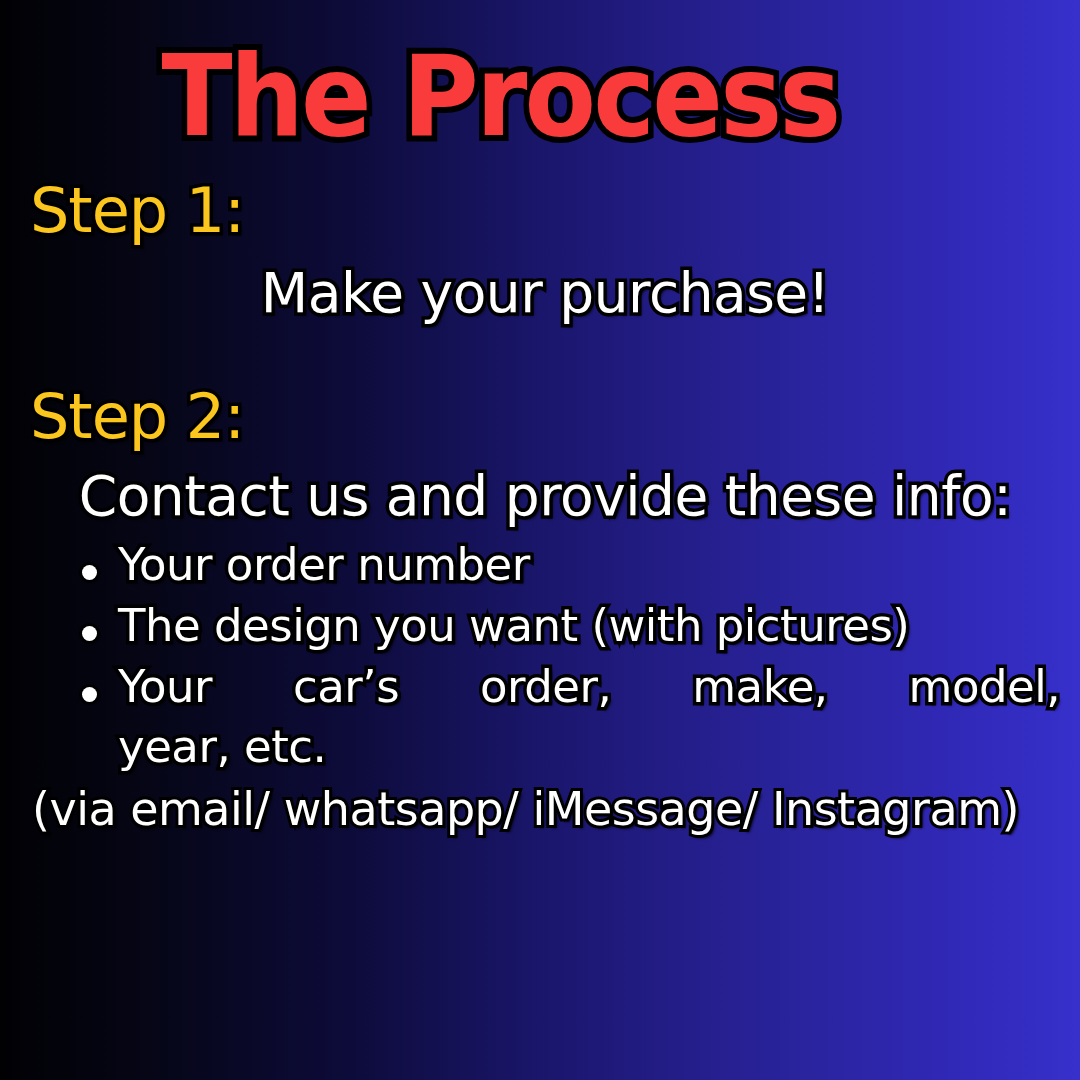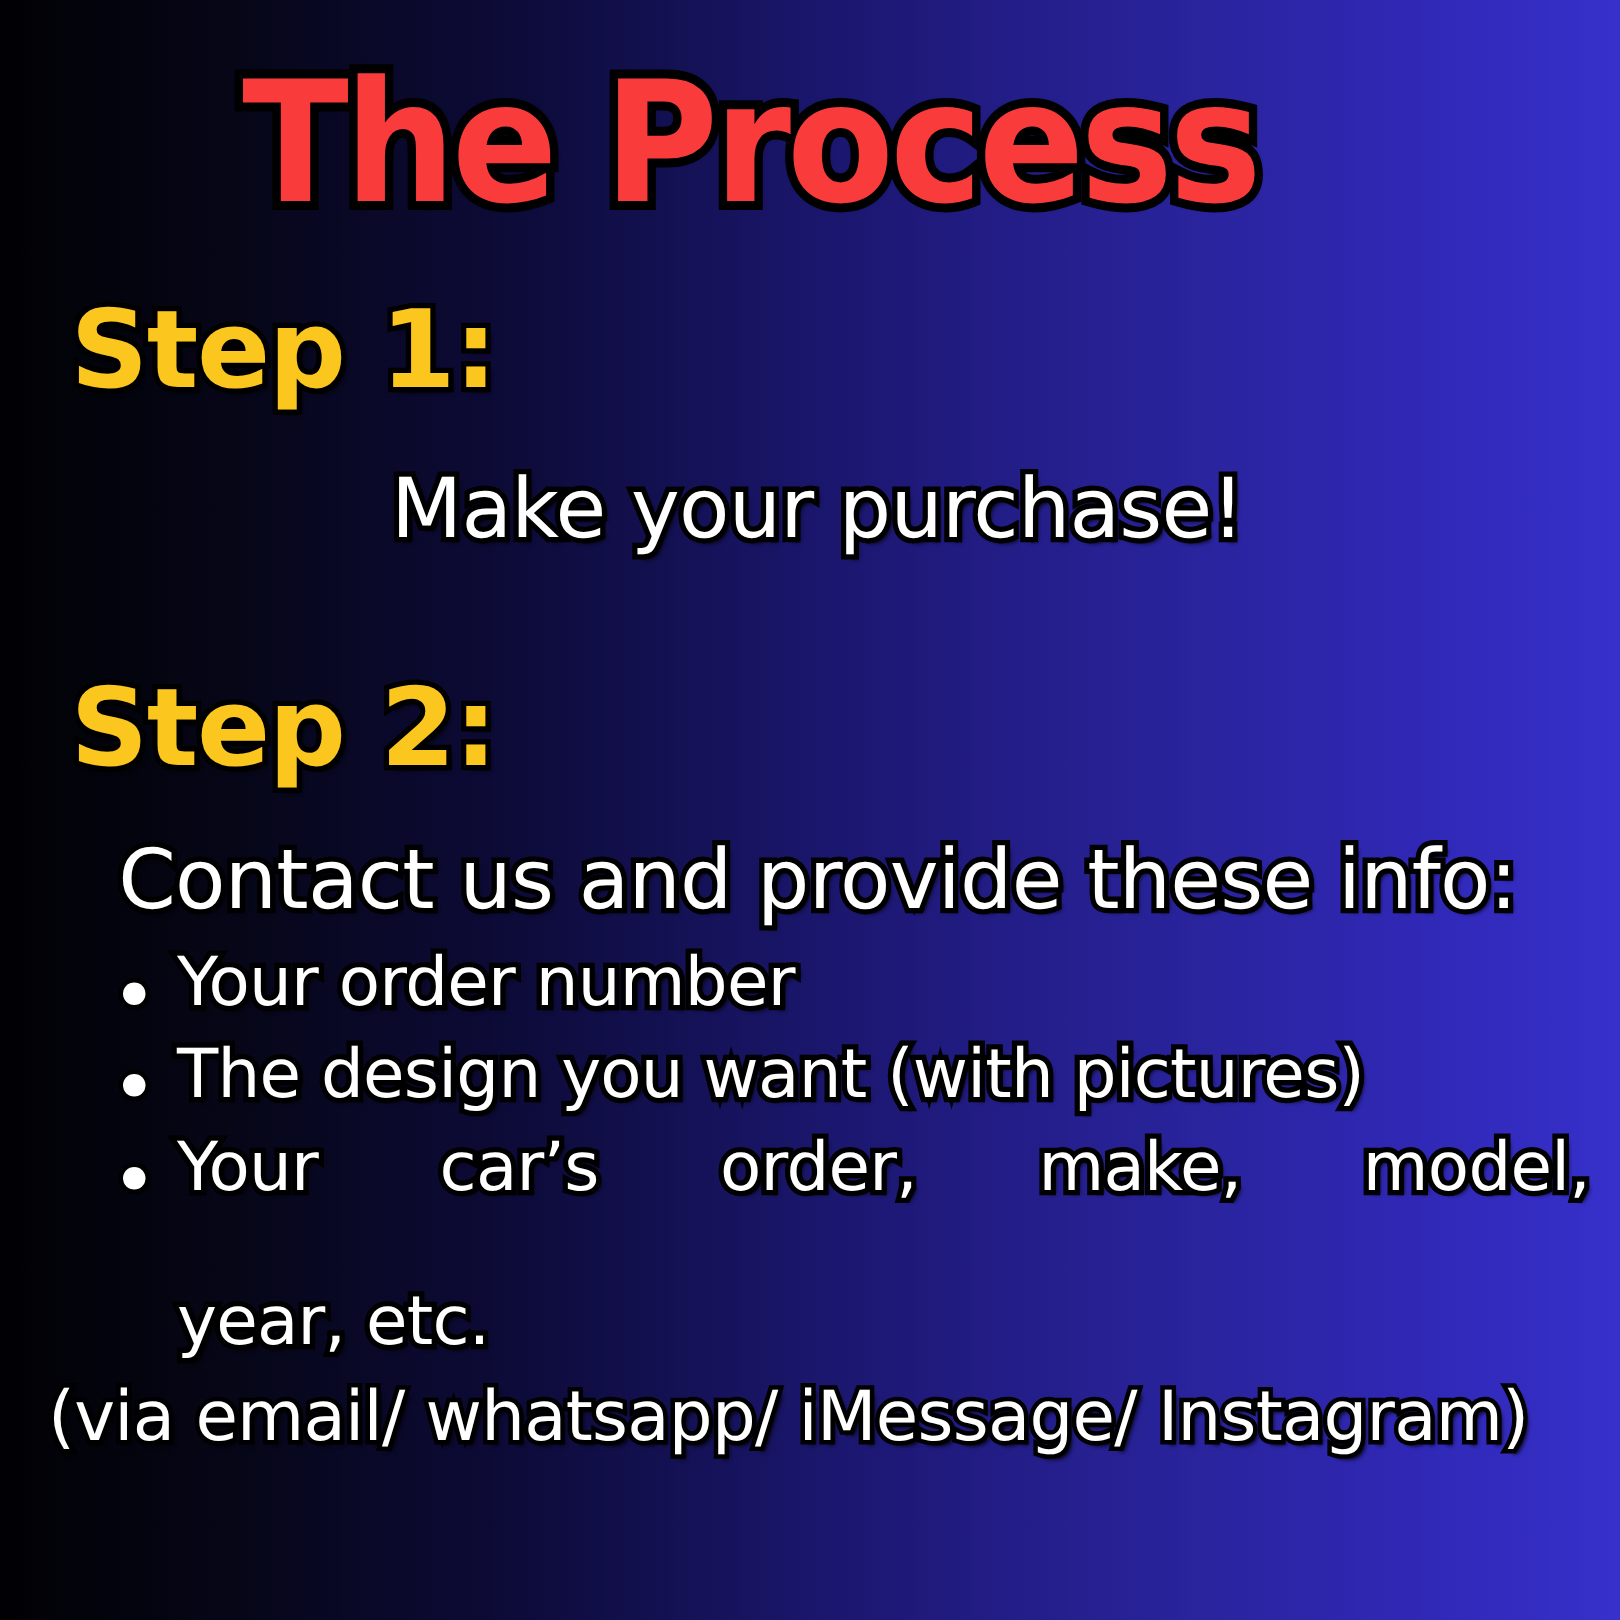--- a/index.html
+++ b/index.html
@@ -55,29 +55,29 @@
   
   .body-block {
     position: absolute;
     top: 176px;
     left: 30px;
     width: 1030px;
   }
 
   .step-head {
     font-family: "DejaVu Sans", "Liberation Sans", sans-serif;
-    font-weight: 700;
-    font-size: 72px;
+    font-weight: 400;
+    font-size: 62px;
     line-height: 1.12;
     letter-spacing: -1px;
     color: #fbc61d;
     -webkit-text-stroke: 7px #000000;
     paint-order: stroke fill;
     text-shadow: 0 0 2px #000, 3px 3px 3px rgba(0,0,0,0.9);
-    margin: 17px;
+    margin: 0;
     white-space: nowrap;
   }
 
   .step-body {
     font-family: "DejaVu Sans", "Liberation Sans", sans-serif;
     font-weight: 400;
     font-size: 55px;
     line-height: 1.18;
     letter-spacing: -0.5px;
     color: #ffffff;
@@ -126,21 +126,20 @@
   }
   ul.bullets > li.justified {
     text-align: justify;
     text-align-last: justify;
     white-space: normal;
   }
   ul.bullets > li.justified .tail {
     display: block;
     text-align: center;
     text-align-last: left;
-    margin-top: 44px;
   }
   ul.bullets > li.nowrap { white-space: nowrap; }
 
   .footnote {
     font-family: "DejaVu Sans", "Liberation Sans", sans-serif;
     font-weight: 400;
     font-size: 46px;
     line-height: 1.2;
     letter-spacing: -0.5px;
     color: #ffffff;

